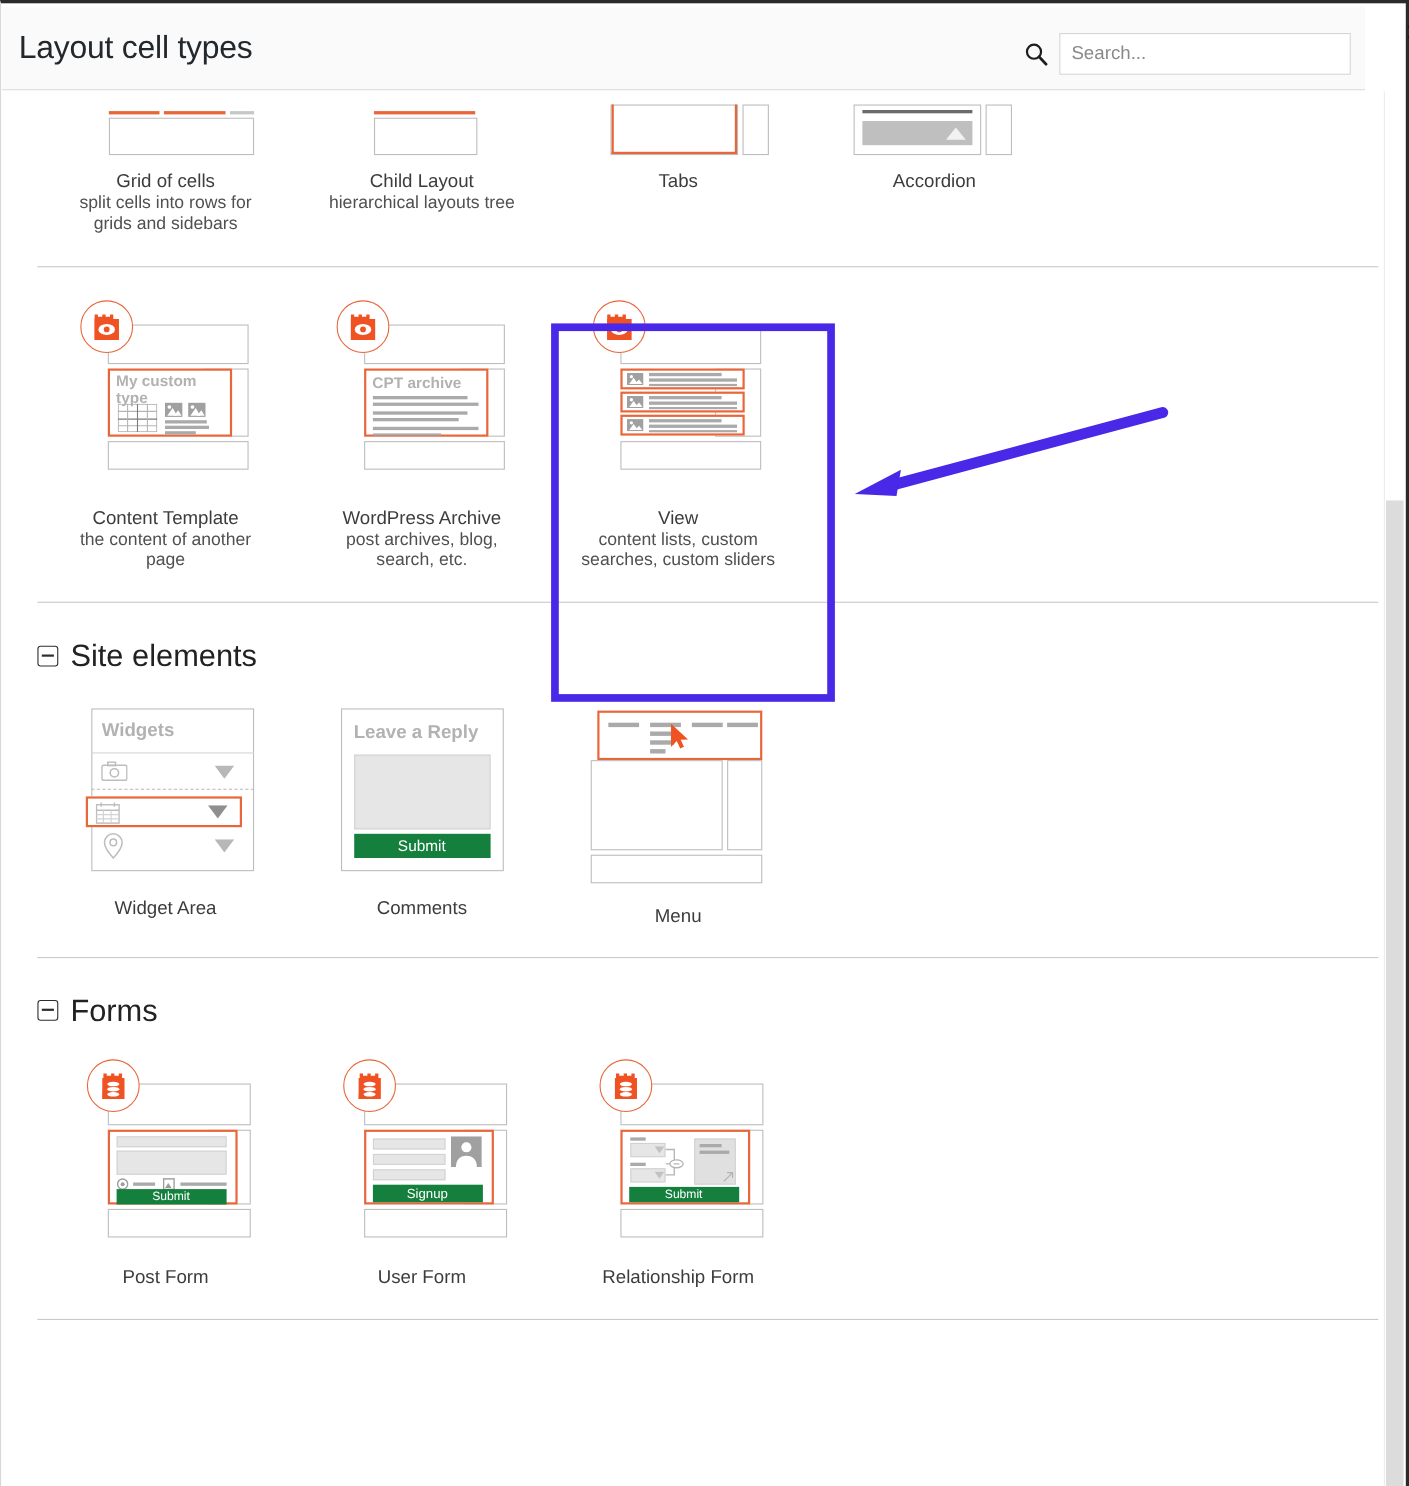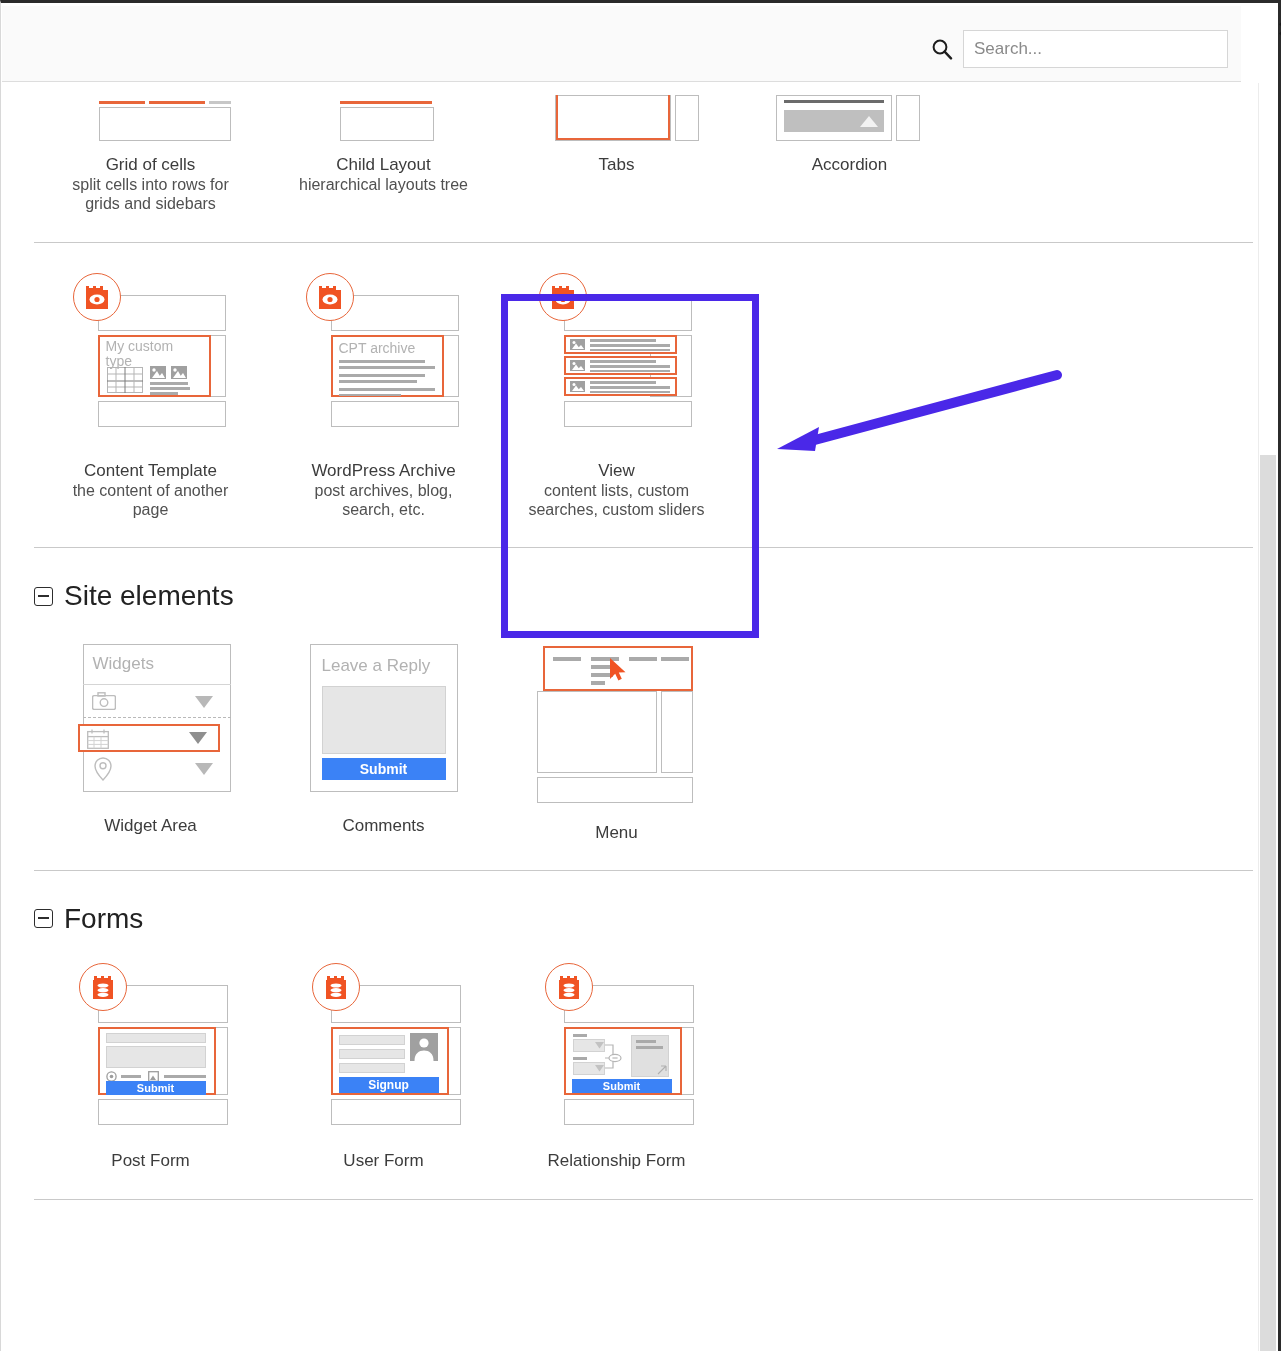--- a/index.html
+++ b/index.html
@@ -177,28 +177,28 @@
     background: #fff;
     border: 1.6px solid #e8663a;
     display: flex; align-items: center; justify-content: center;
     z-index: 5;
   }
   .badge svg { display:block; }
 
   .lbl-gray {
     position: absolute;
     color: #b2b2b2;
+    font-weight: bold;
+    font-family: "Liberation Sans", sans-serif;
+  }
+  .btn-gray {
+    position: absolute;
+    background: #15803d;
+    color: #fff;
     font-weight: normal;
-    font-family: "Liberation Sans", sans-serif;
-  }
-  .btn-gray {
-    position: absolute;
-    background: #3b82f6;
-    color: #fff;
-    font-weight: bold;
     display: flex; align-items: center; justify-content: center;
   }
 
   
   #view-highlight {
     position: absolute;
     left: 500px; top: 291px;
     width: 258px; height: 344px;
     border: 7px solid #4a28e8;
     background: transparent;
@@ -211,20 +211,21 @@
     z-index: 41;
     pointer-events: none;
   }
 </style>
 </head>
 <body>
 
 <div id="window">
 
   <div id="header">
+    <div id="page-title">Layout cell types</div>
 
     <div id="search-wrap">
       <span id="search-icon-box">
         <svg width="22" height="22" viewBox="0 0 22 22">
           <circle cx="9" cy="9" r="6.4" fill="none" stroke="#1d1d1d" stroke-width="2"></circle>
           <line x1="13.6" y1="13.6" x2="20" y2="20.4" stroke="#1d1d1d" stroke-width="2.4" stroke-linecap="round"></line>
         </svg>
       </span>
       <input id="search-input" type="text" placeholder="Search..." style="">
     </div>

